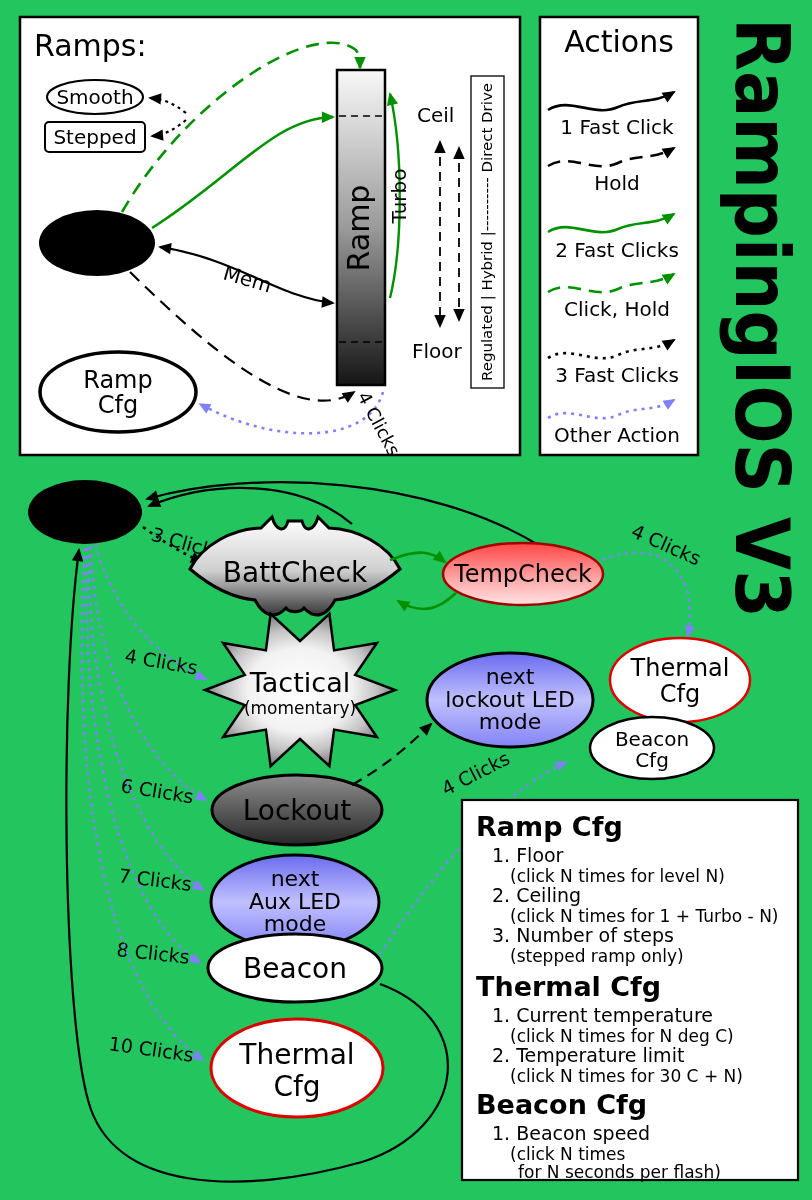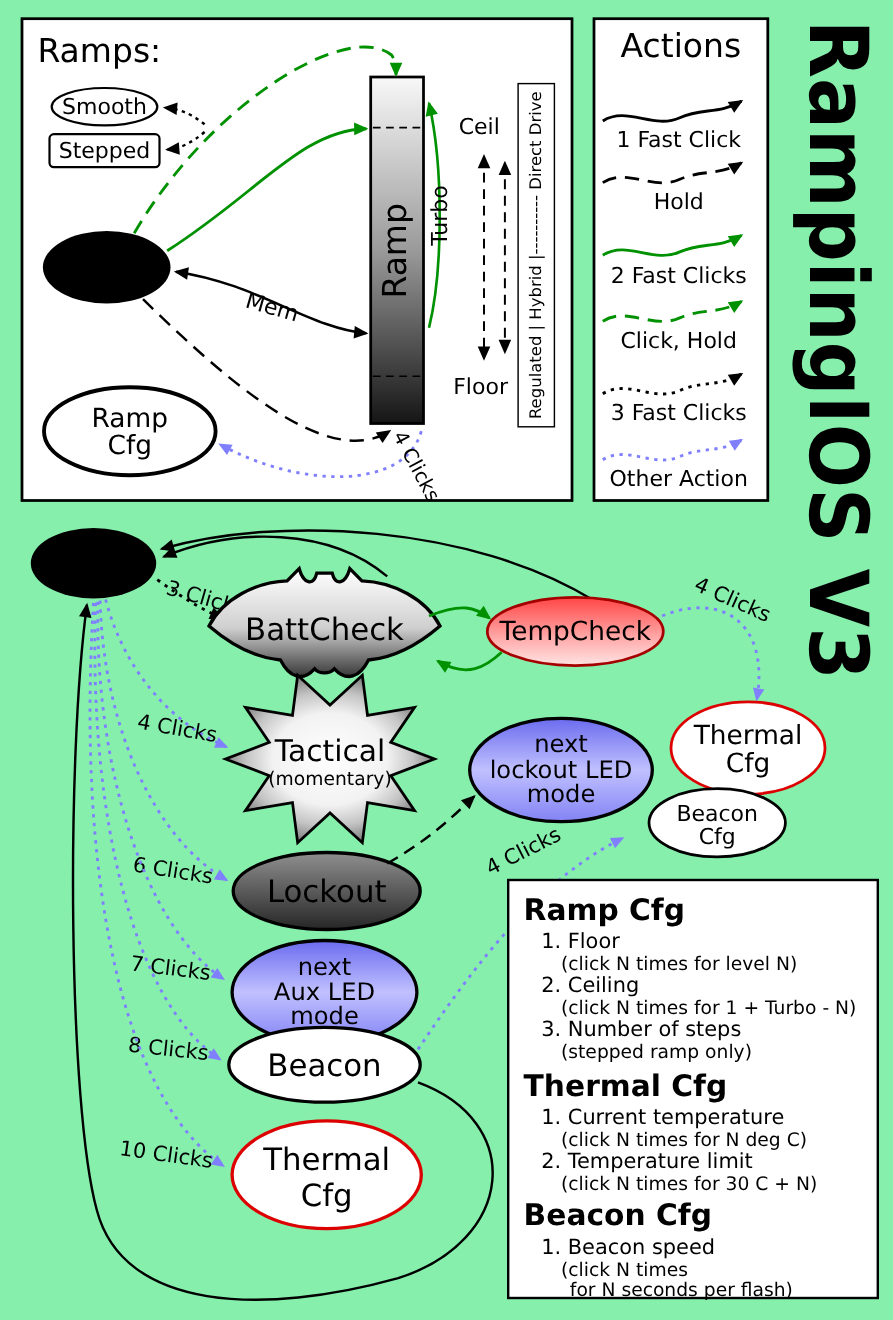--- a/index.html
+++ b/index.html
@@ -1,16 +1,16 @@
 <!DOCTYPE html>
 <html><head>
 <meta charset="utf-8">
 <style>
   html,body{margin:0;padding:0;background:#ffffff;}
-  .wrap{position:relative;width:812px;height:1200px;background:#86efac;overflow:hidden;}
+  .wrap{position:relative;width:812px;height:1200px;background:#22c55e;overflow:hidden;}
   svg{position:absolute;top:0;left:0;}
   text{font-family:"DejaVu Sans","Liberation Sans",sans-serif;fill:#000;}
 </style>
 </head>
 <body>
 
 <div class="wrap">
 <svg width="812" height="1200" viewBox="0 0 812 1200">
   <defs>
     <linearGradient id="rampGrad" x1="0" y1="0" x2="0" y2="1">

